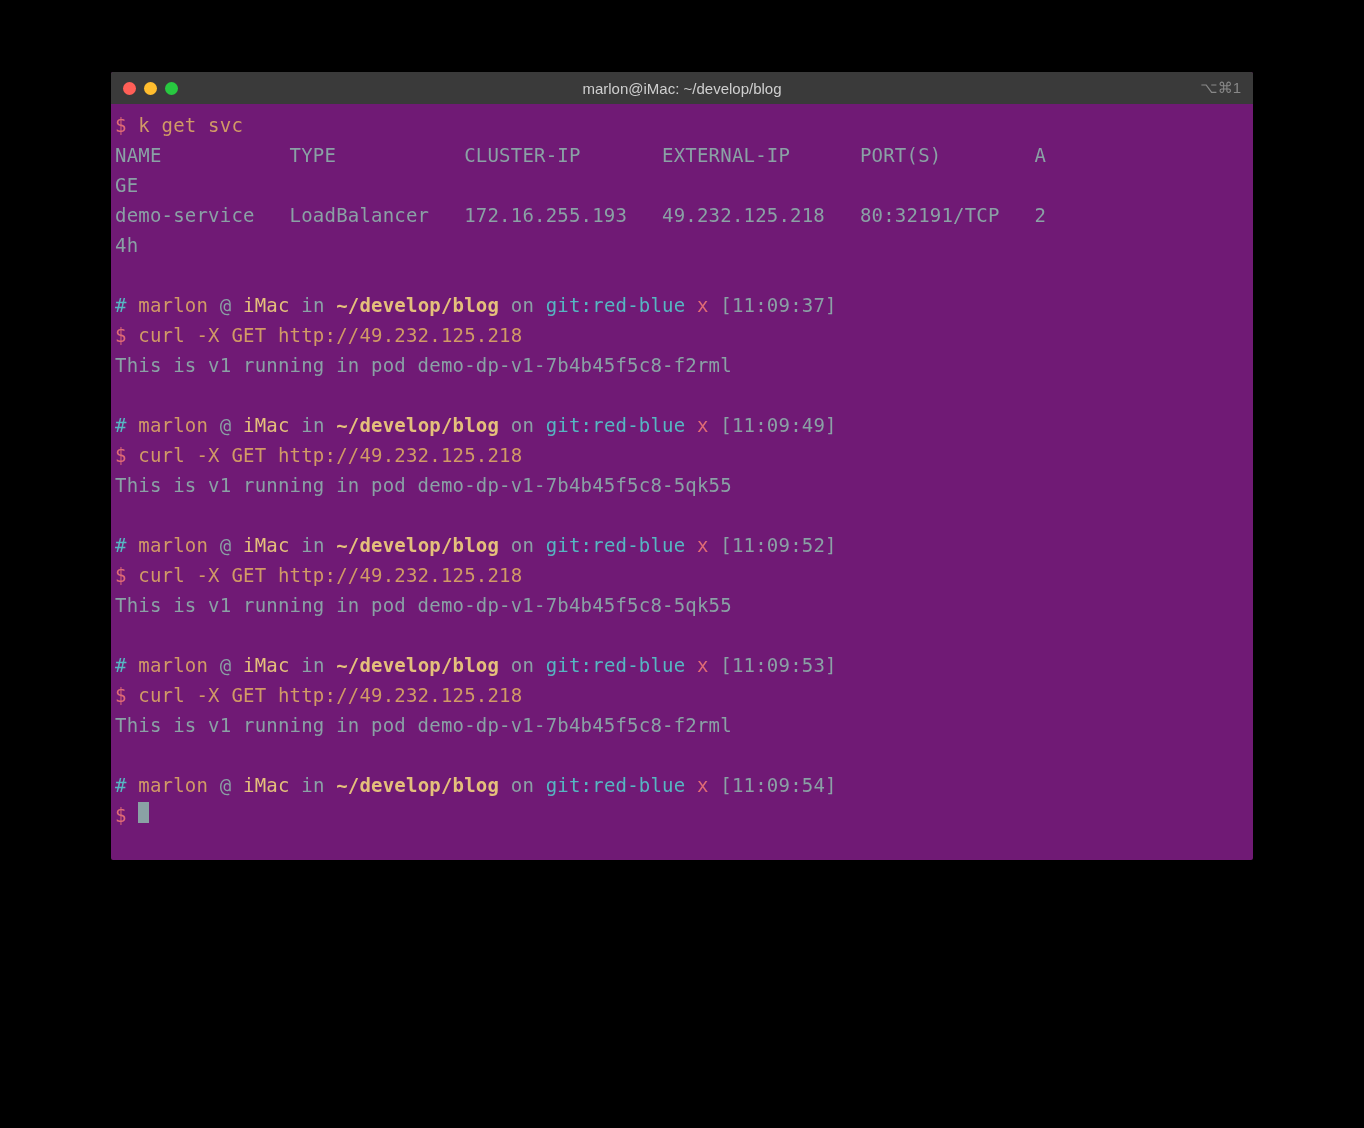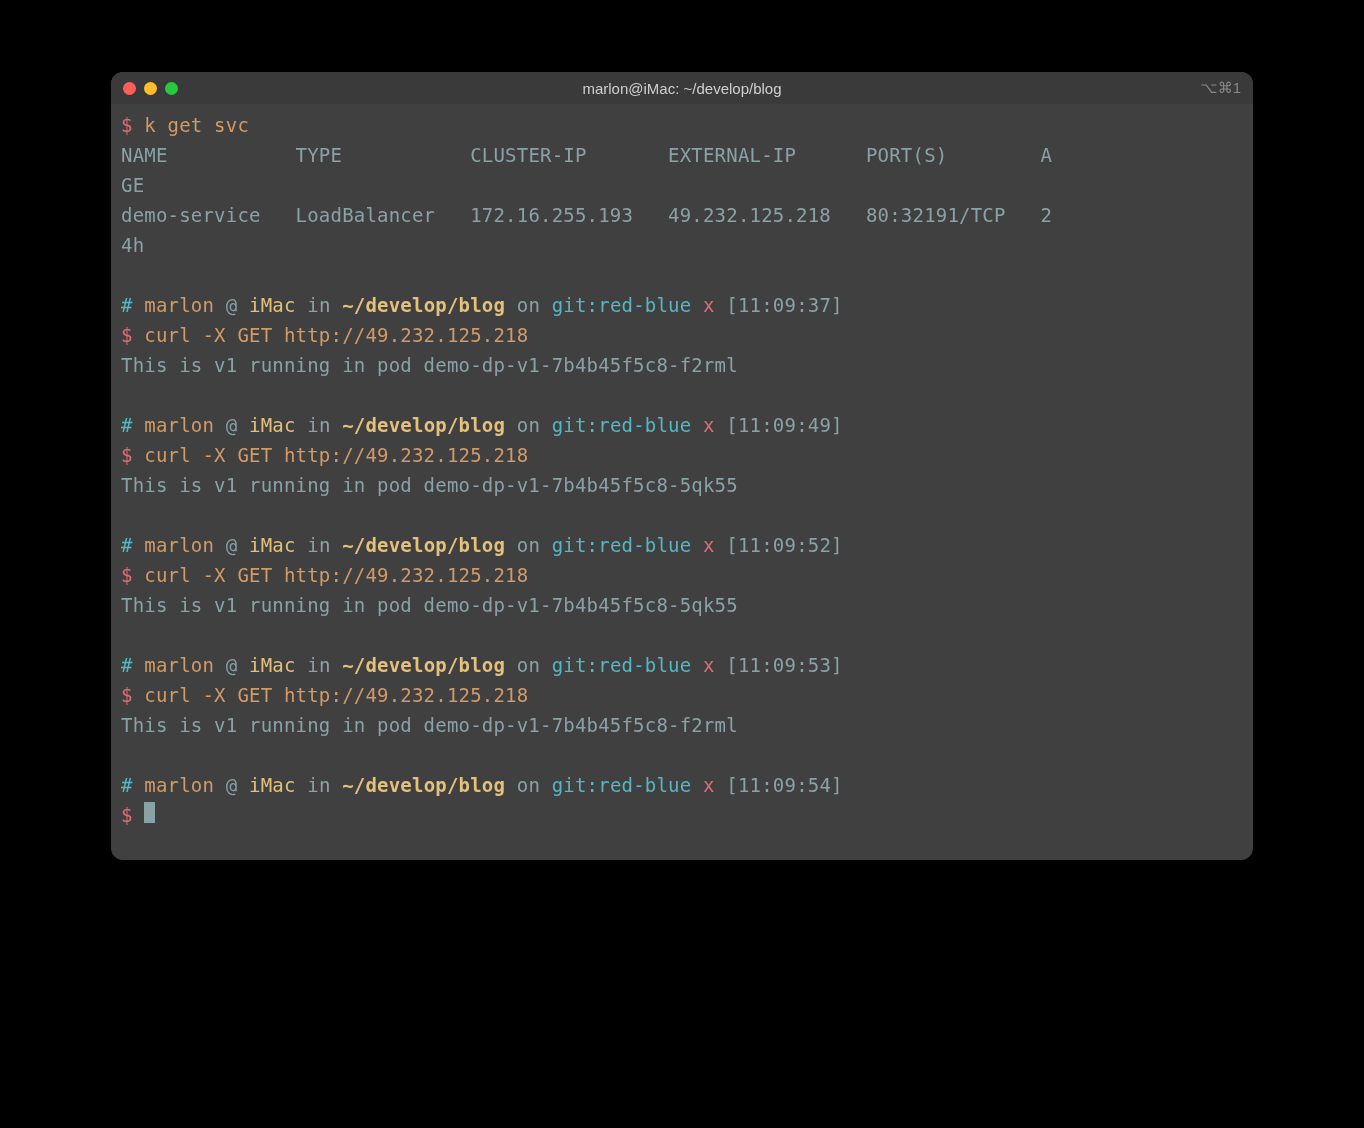--- a/index.html
+++ b/index.html
@@ -12,22 +12,22 @@
       width: 1364px;
       height: 1128px;
       display: flex;
       align-items: flex-start;
       justify-content: center;
       padding-top: 72px;
       font-family: "Menlo", "Monaco", "Consolas", monospace;
     }
     .terminal-window {
       width: 1142px;
-      background: #404040;
-      border-radius: 12px;
+      background: #701a75;
+      border-radius: 2px;
       overflow: hidden;
       box-shadow: 0 20px 60px rgba(0,0,0,0.6);
     }
     .titlebar {
       height: 32px;
       background: #3a3a3a;
       display: flex;
       align-items: center;
       padding: 0 12px;
       position: relative;
@@ -53,21 +53,21 @@
       font-family: -apple-system, "Helvetica Neue", sans-serif;
       font-weight: 400;
     }
     .title-right {
       margin-left: auto;
       color: #888;
       font-size: 15px;
       font-family: -apple-system, "Helvetica Neue", sans-serif;
     }
     .terminal-body {
-      padding: 6px 10px 30px 10px;
+      padding: 6px 10px 30px 4px;
       font-size: 19px;
       line-height: 30px;
       color: #8aa1a5;
       white-space: pre;
       letter-spacing: 0.2px;
     }
     .c-prompt { color: #e06c75; }
     .c-cmd { color: #d19a66; }
     .c-hash { color: #56b6c2; }
     .c-user { color: #d19a66; }

